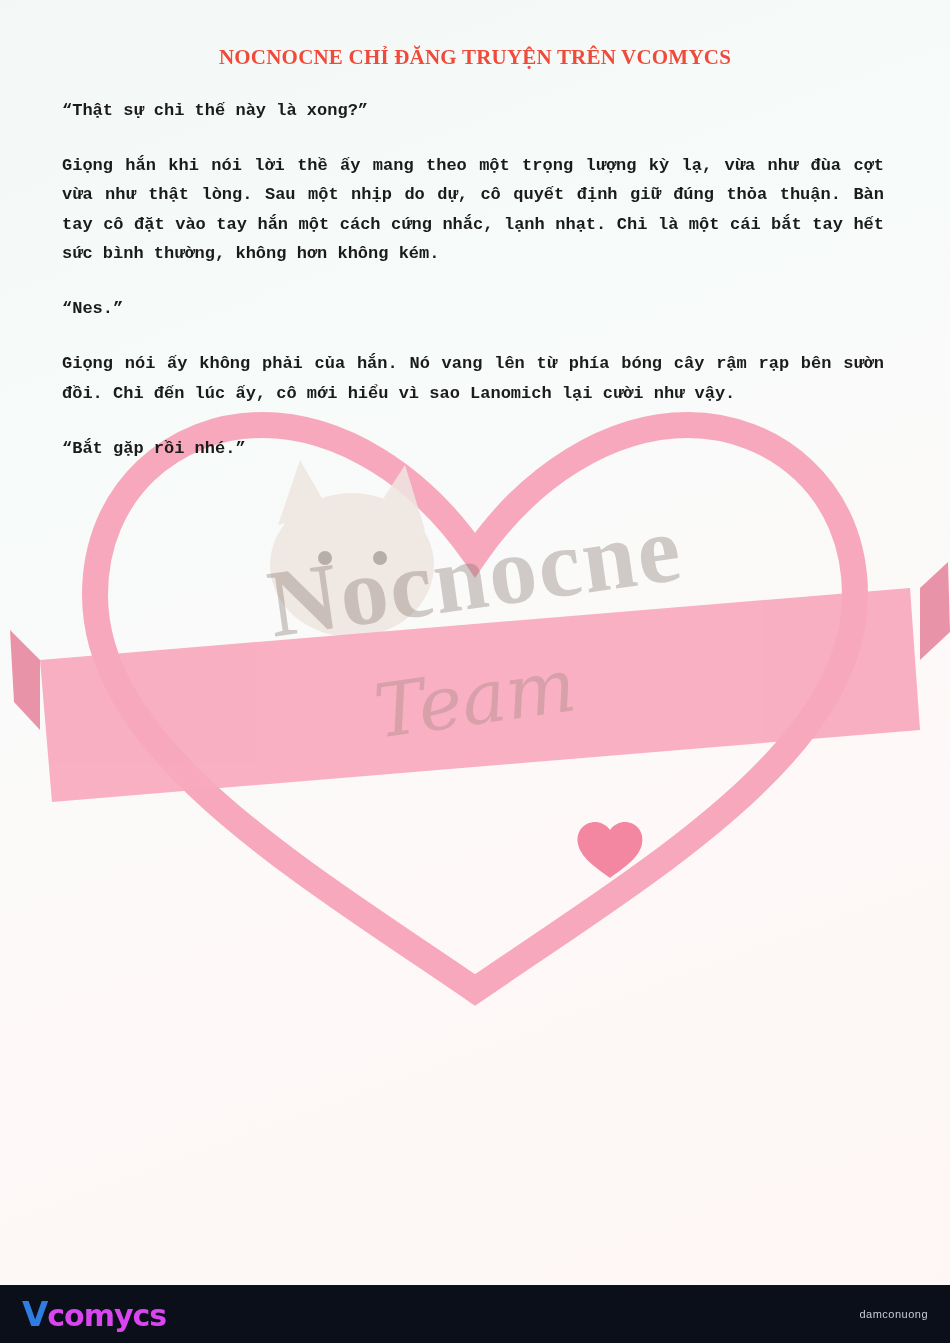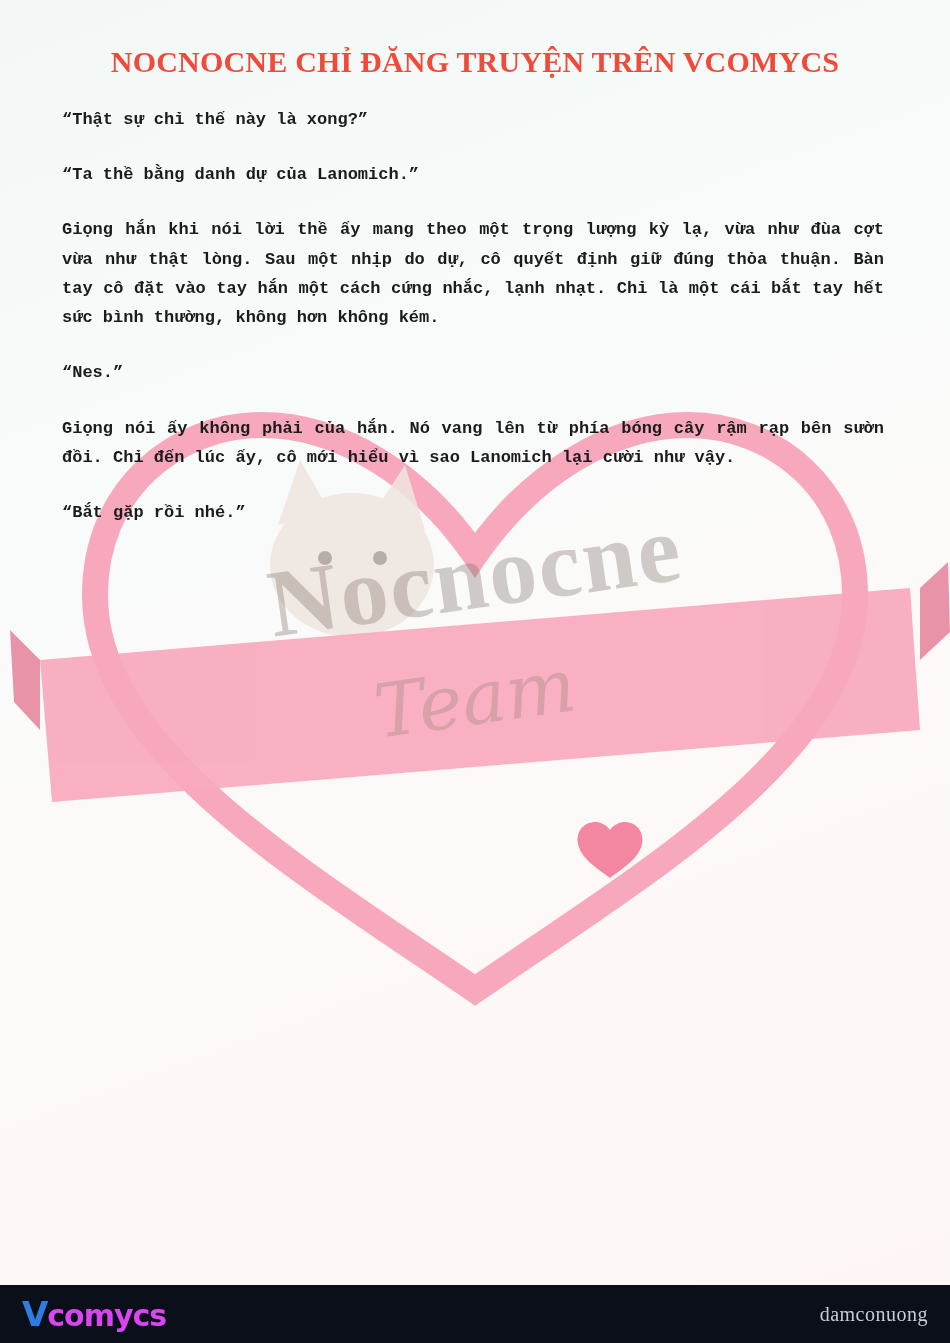--- a/index.html
+++ b/index.html
@@ -61,21 +61,21 @@
 
   
   .content {
     position: relative;
     z-index: 3;
     padding: 45px 62px 0 62px;
   }
   .banner {
     text-align: center;
     font-family: "Liberation Serif", serif;
-    font-size: 30px;
+    font-size: 21px;
     font-weight: bold;
     color: #f04a3a;
     letter-spacing: 0.2px;
     margin-bottom: 26px;
     white-space: nowrap;
   }
   p.para {
     font-family: Liberation Mono, monospace;
     font-size: 17px;
     font-weight: bold;
@@ -126,22 +126,22 @@
     align-items: baseline;
   }
   .logo .v {
     color: #2f7de1;
     font-size: 34px;
   }
   .logo .rest {
     color: #d946ef;
   }
   .credit {
-    font-family: Liberation Serif, serif;
-    font-size: 20px;
+    font-family: Liberation Sans, sans-serif;
+    font-size: 11px;
     color: #c9ccd4;
     letter-spacing: 0.5px;
   }
 </style>
 </head>
 <body>
 
 <div class="page">
 
   <svg class="watermark" viewBox="0 0 950 700" preserveAspectRatio="none">
@@ -166,21 +166,20 @@
 
     <path d="M610 500 c -12 -16, -36 -6, -32 14 c 3 16, 25 28, 32 34 c 7 -6, 29 -18, 32 -34 c 4 -20, -20 -30, -32 -14 z" fill="#f06a8c" opacity="0.8"></path>
   </svg>
   <div class="wm-text">Nocnocne</div>
   <div class="wm-text2">Team</div>
 
   <div class="content">
     <div class="banner">NOCNOCNE CHỈ ĐĂNG TRUYỆN TRÊN VCOMYCS</div>
 
     <p class="para nojust">“Thật sự chỉ thế này là xong?”</p>
-    <p class="para nojust">“Ta thề bằng danh dự của Lanomich.”</p>
     <p class="para">Giọng hắn khi nói lời thề ấy mang theo một trọng lượng kỳ lạ, vừa như đùa cợt vừa như thật lòng. Sau một nhịp do dự, cô quyết định giữ đúng thỏa thuận. Bàn tay cô đặt vào tay hắn một cách cứng nhắc, lạnh nhạt. Chỉ là một cái bắt tay hết sức bình thường, không hơn không kém.</p>
     <p class="para nojust">“Nes.”</p>
     <p class="para">Giọng nói ấy không phải của hắn. Nó vang lên từ phía bóng cây rậm rạp bên sườn đồi. Chỉ đến lúc ấy, cô mới hiểu vì sao Lanomich lại cười như vậy.</p>
     <p class="para nojust">“Bắt gặp rồi nhé.”</p>
   </div>
 
   <div class="footer">
     <div class="footer-left">
       <span class="logo">
         <span class="v">V</span>

